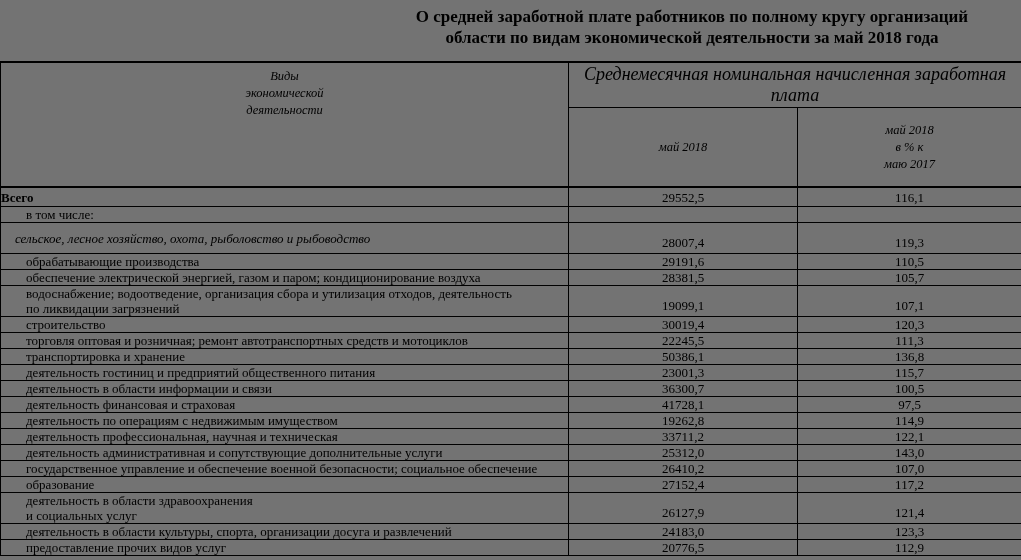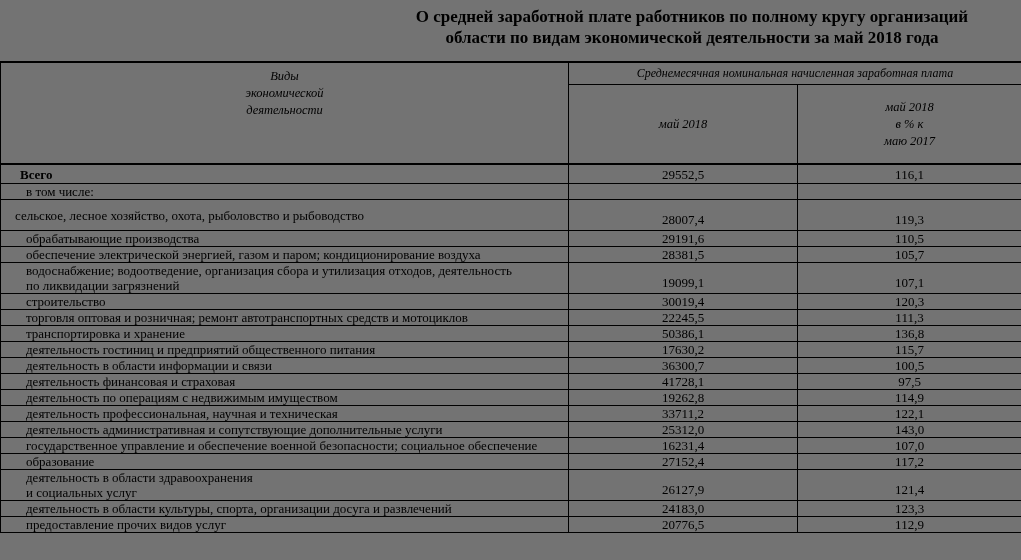--- a/index.html
+++ b/index.html
@@ -48,38 +48,38 @@
   .th-activity {
     vertical-align: top;
     padding-top: 5px;
     line-height: 17px;
     white-space: pre-line;
     font-size: 12.5px;
   }
   .th-group {
     height: 19px;
     border-bottom: 2px solid #000000;
-    font-size: 12px;
+    font-size: 18px;
   }
   .th-sub {
     height: 76px;
     vertical-align: middle;
     line-height: 17px;
     white-space: pre-line;
     font-size: 12.5px;
   }
 
   
   tbody tr td { height: 14px; line-height: 15px; padding: 0 3px; vertical-align: middle; }
   tbody tr:first-child td { height: 18px; border-top: 2px solid #000000; }
   .cell-label { text-align: left; white-space: pre-line; }
   .cell-label.bold { font-weight: bold; }
-  .cell-label.indent-0 { padding-left: 19px; margin-top: 18px; }
+  .cell-label.indent-0 { padding-left: 0; margin-top: 18px; }
   .cell-label.indent-1 { padding-left: 25px; }
-  .cell-label.indent-2 { padding-left: 14px; }
+  .cell-label.indent-2 { padding-left: 14px; font-style: italic; }
   .cell-value { text-align: center; }
   tr.row-tall td { height: 27px; }
   tr.row-tall .cell-value,
   tr.row-multiline .cell-value { vertical-align: bottom; padding-bottom: 3px; margin-left: 33px; }
 </style>
 </head>
 <body>
 
 <div class="page">
 
@@ -150,21 +150,21 @@
           <td class="cell-value">22245,5</td>
           <td class="cell-value">111,3</td>
         </tr>
         <tr>
           <td class="cell-label indent-1">транспортировка и хранение</td>
           <td class="cell-value">50386,1</td>
           <td class="cell-value">136,8</td>
         </tr>
         <tr>
           <td class="cell-label indent-1">деятельность гостиниц и предприятий общественного питания</td>
-          <td class="cell-value">17630,2</td>
+          <td class="cell-value">23001,3</td>
           <td class="cell-value">115,7</td>
         </tr>
         <tr>
           <td class="cell-label indent-1">деятельность в области информации и связи</td>
           <td class="cell-value">36300,7</td>
           <td class="cell-value">100,5</td>
         </tr>
         <tr>
           <td class="cell-label indent-1">деятельность финансовая и страховая</td>
           <td class="cell-value">41728,1</td>
@@ -180,21 +180,21 @@
           <td class="cell-value">33711,2</td>
           <td class="cell-value">122,1</td>
         </tr>
         <tr>
           <td class="cell-label indent-1">деятельность административная и сопутствующие дополнительные услуги</td>
           <td class="cell-value">25312,0</td>
           <td class="cell-value">143,0</td>
         </tr>
         <tr>
           <td class="cell-label indent-1">государственное управление и обеспечение военной безопасности; социальное обеспечение</td>
-          <td class="cell-value">16231,4</td>
+          <td class="cell-value">26410,2</td>
           <td class="cell-value">107,0</td>
         </tr>
         <tr>
           <td class="cell-label indent-1">образование</td>
           <td class="cell-value">27152,4</td>
           <td class="cell-value">117,2</td>
         </tr>
         <tr class="row-multiline">
           <td class="cell-label indent-1">деятельность в области здравоохранения
 и социальных услуг</td>

